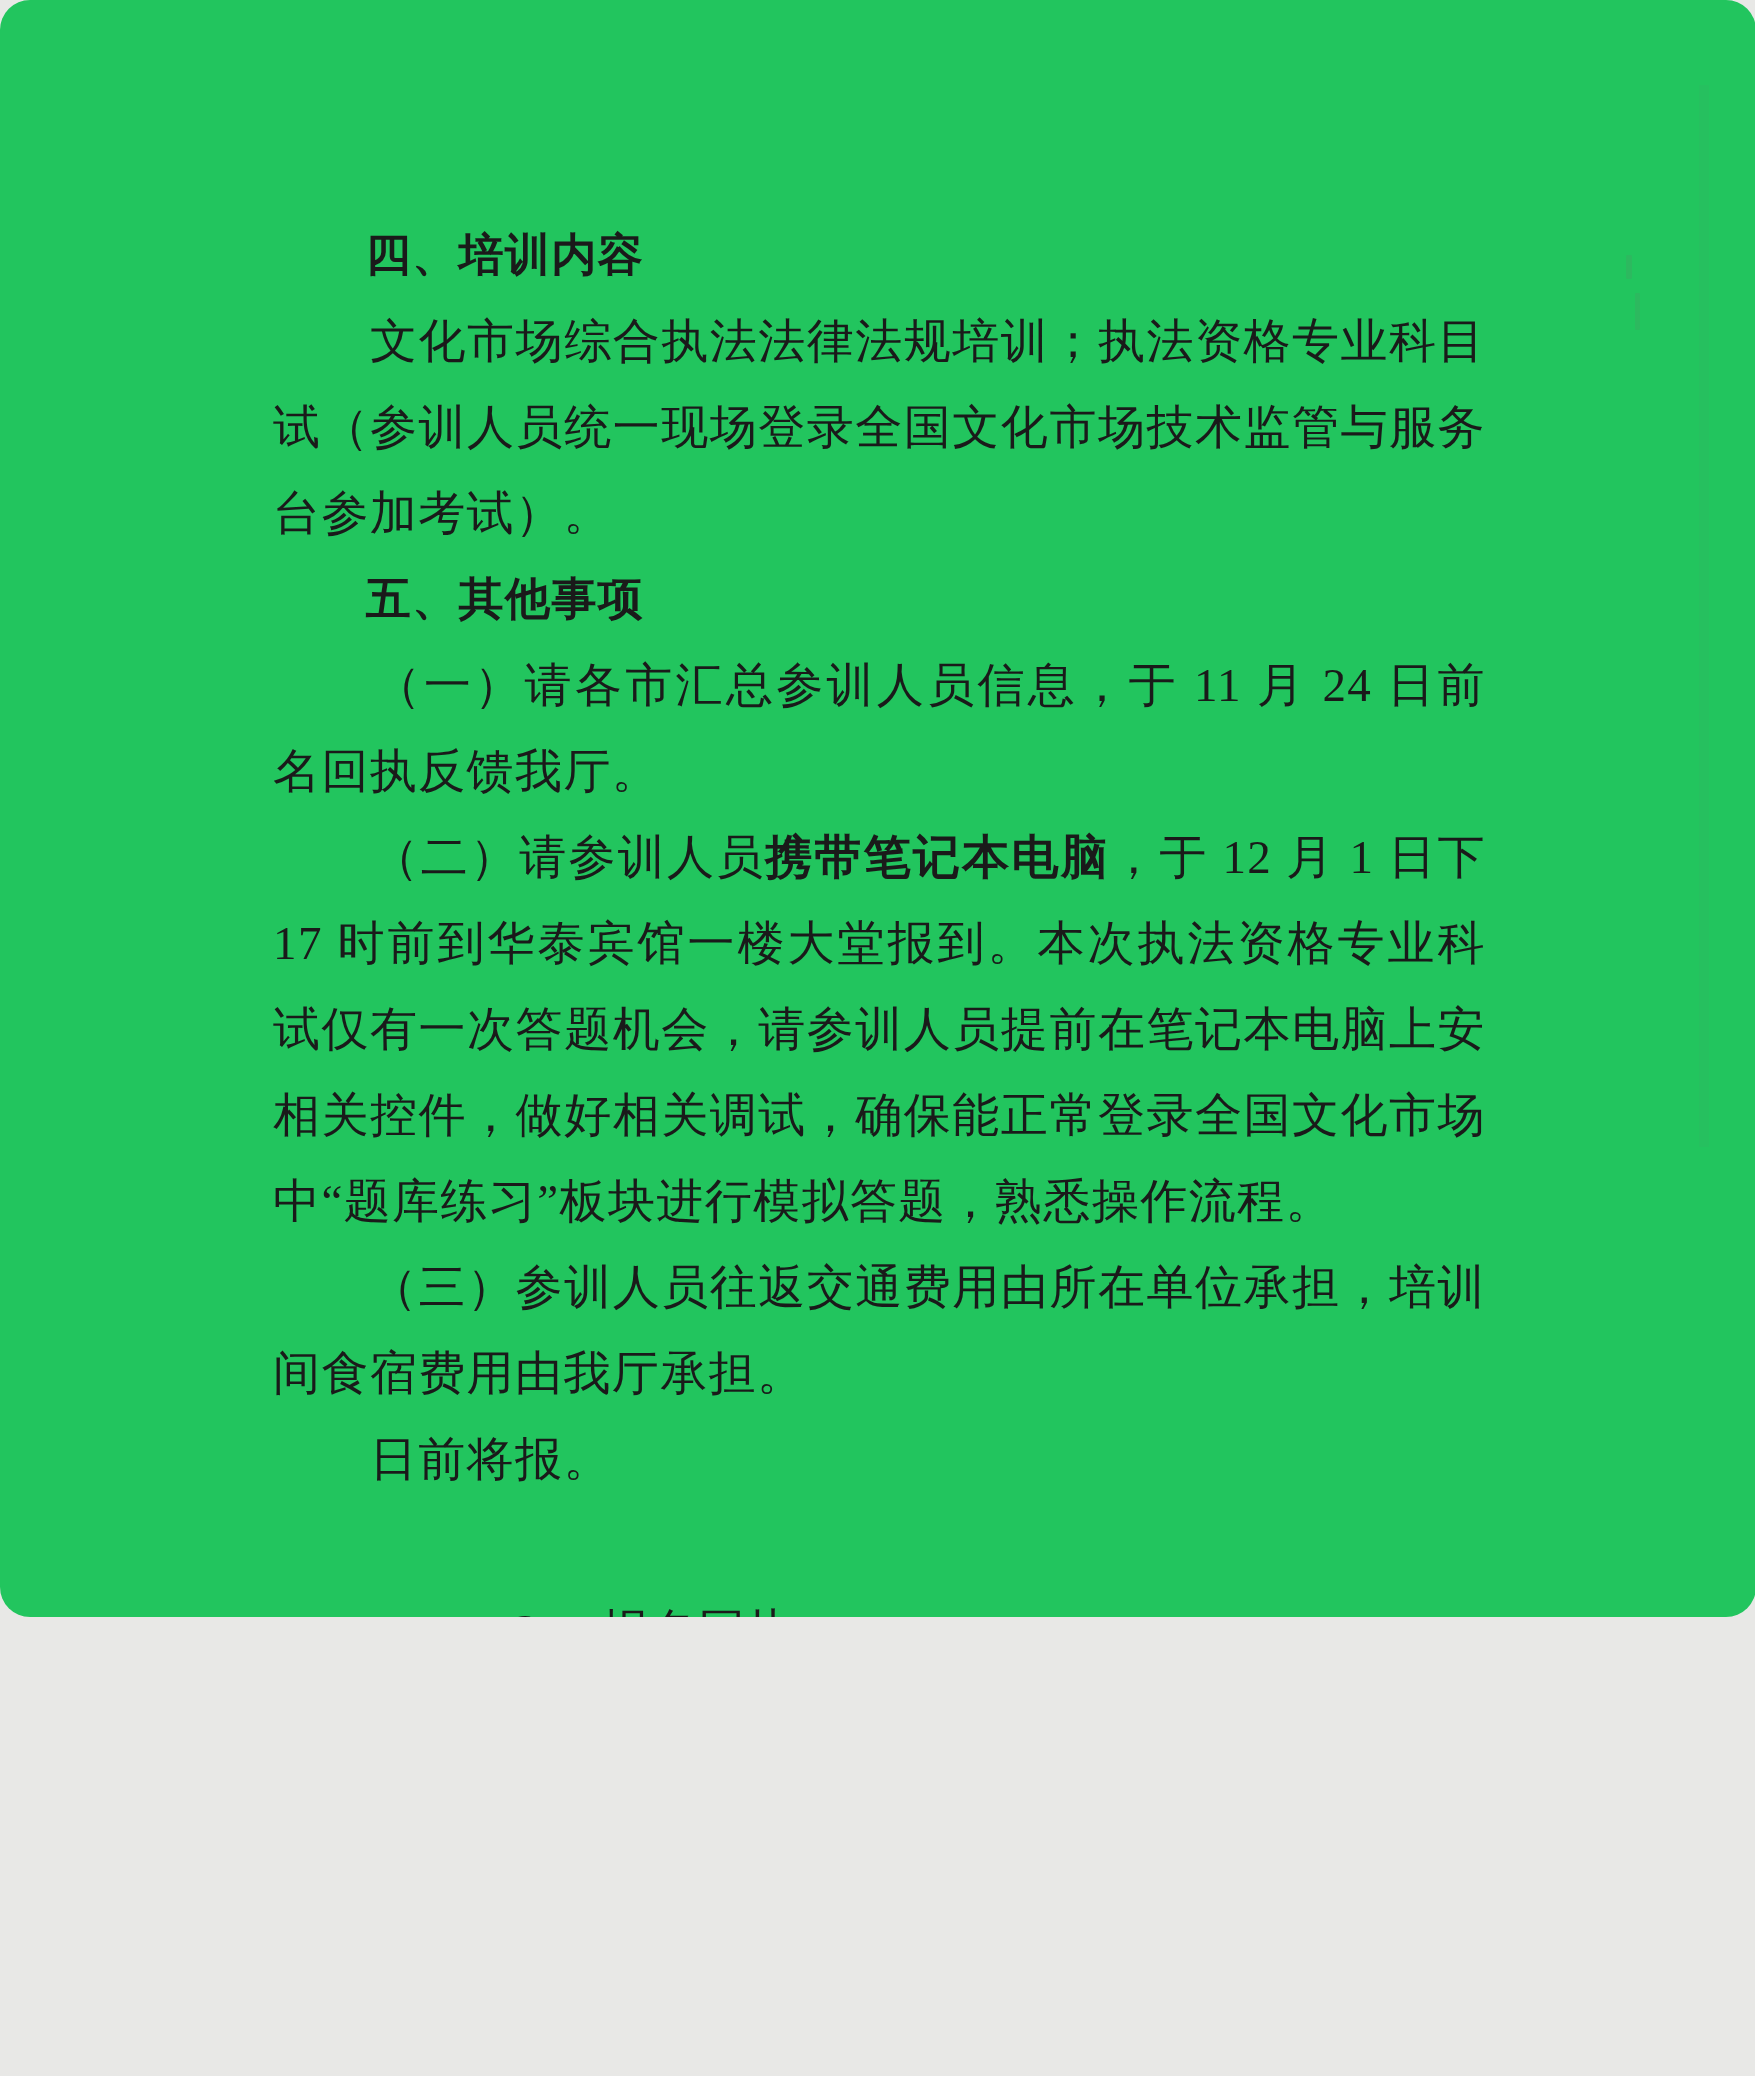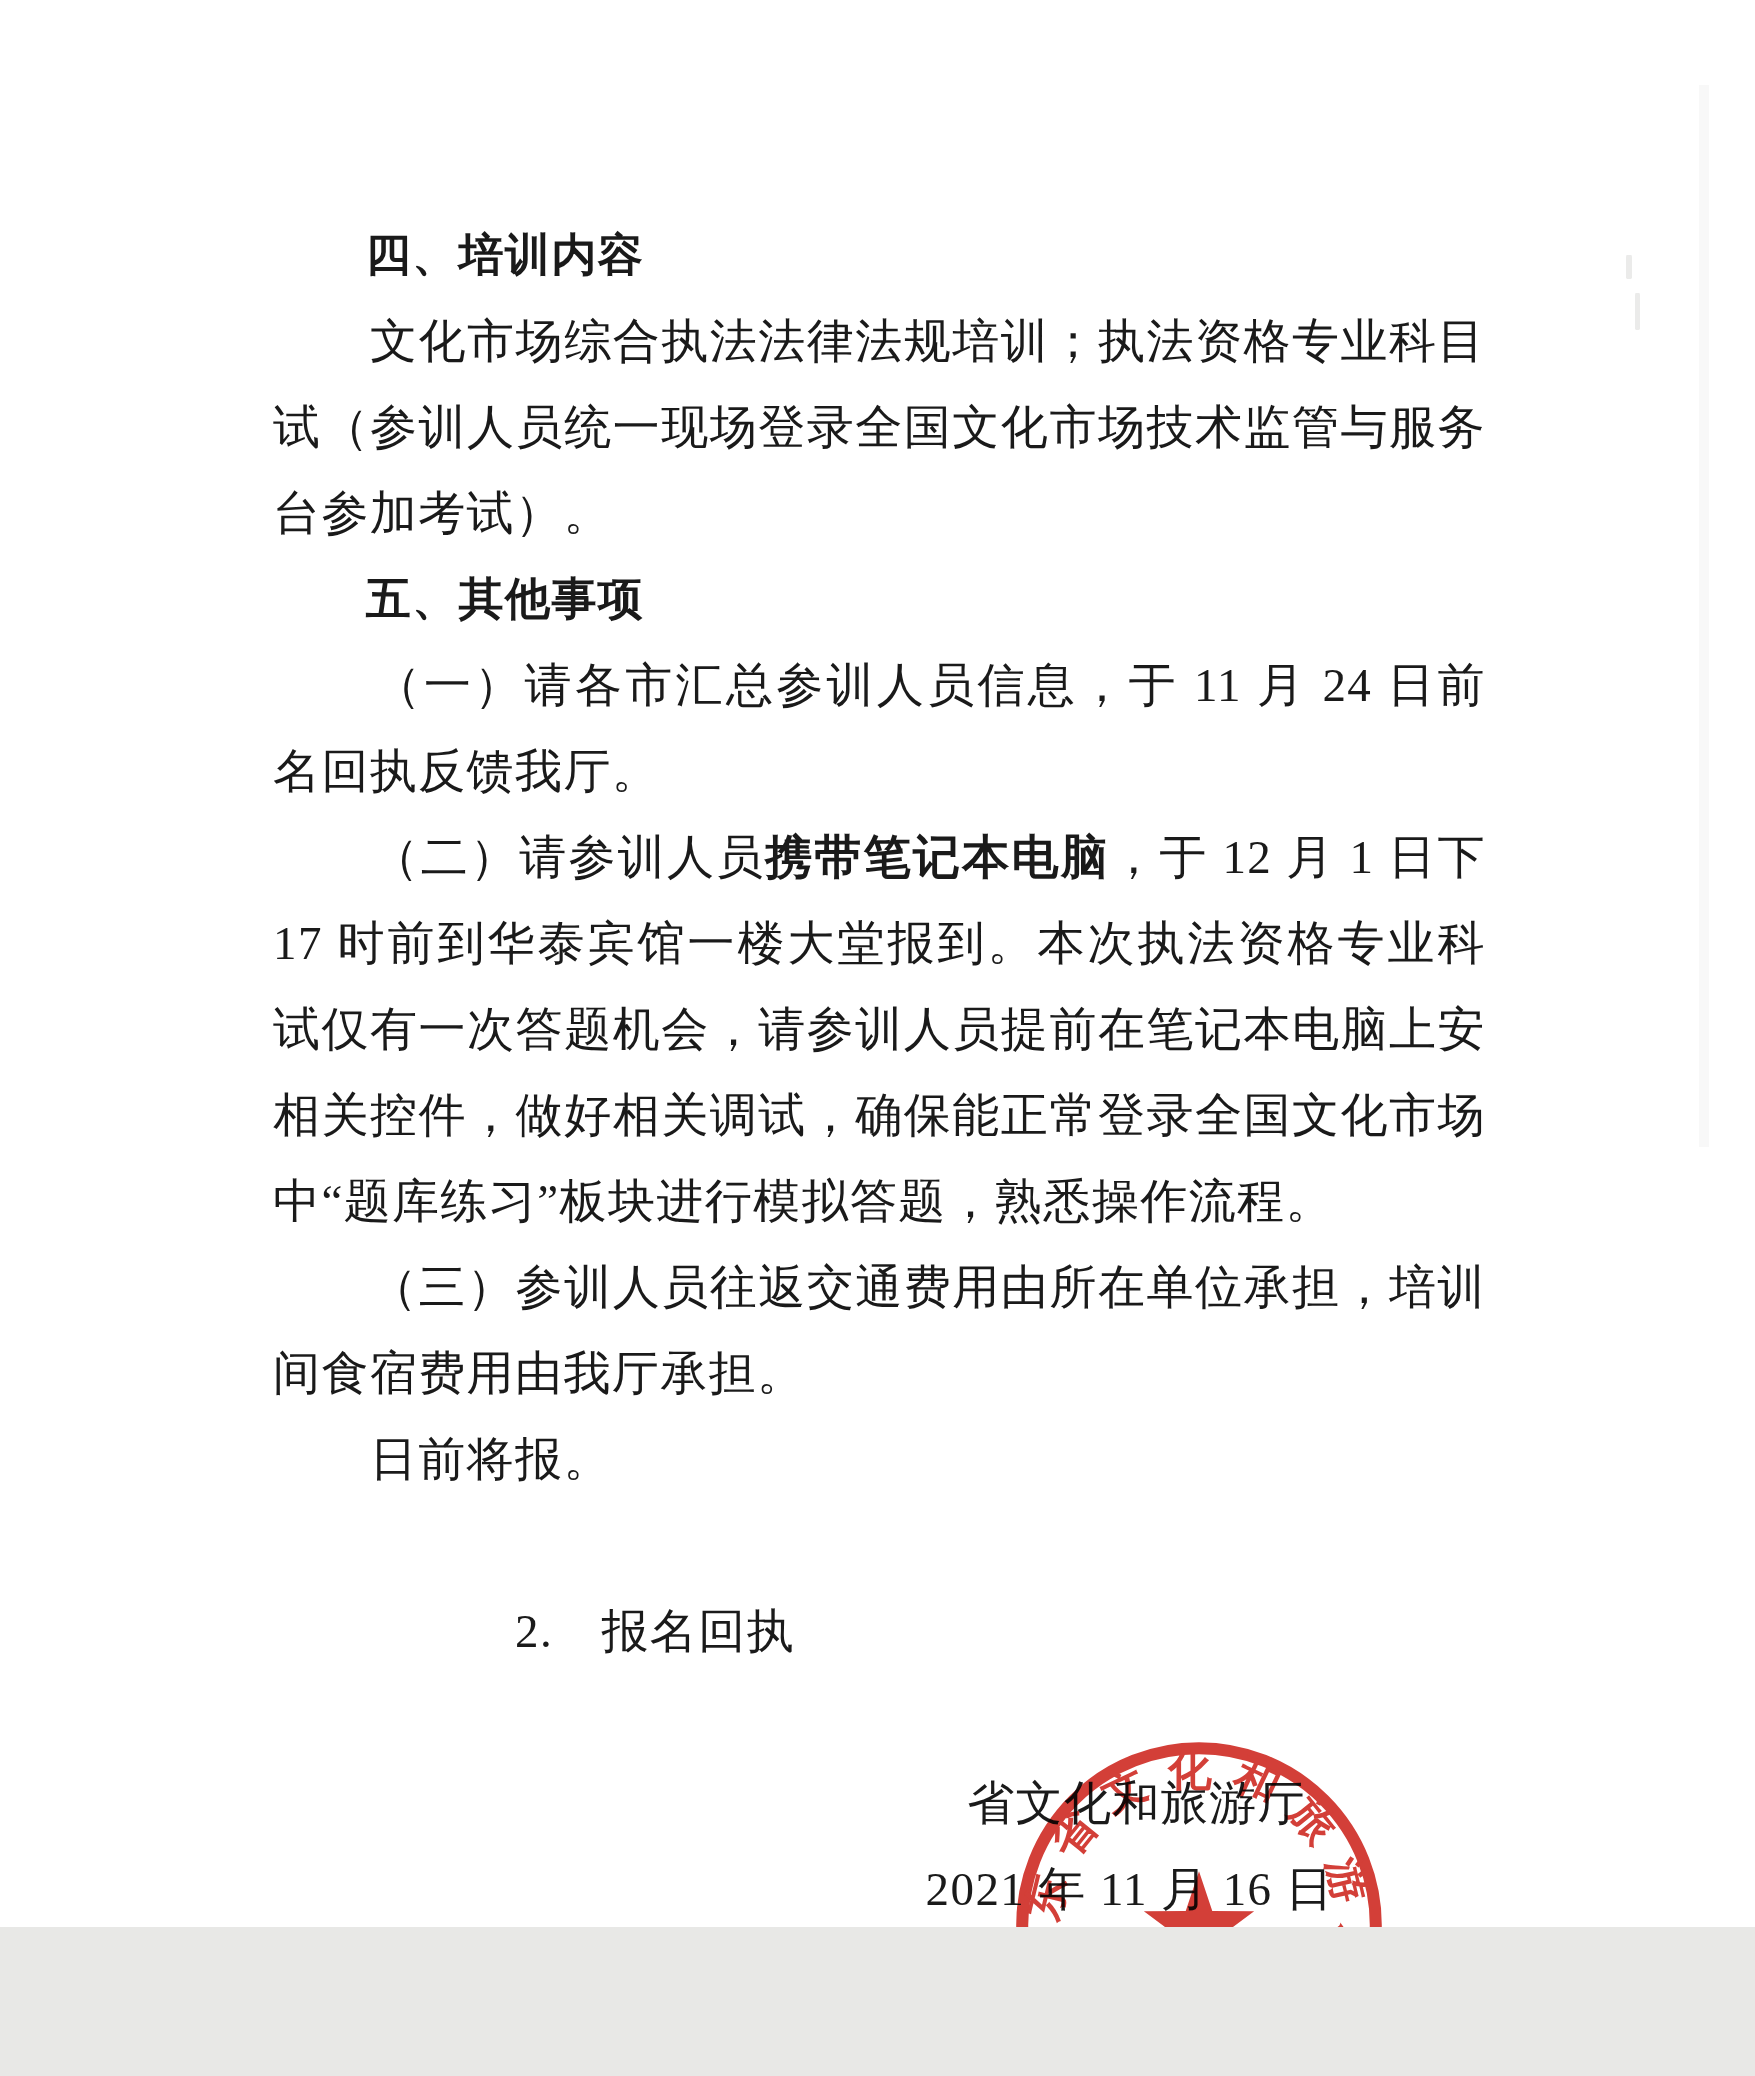--- a/index.html
+++ b/index.html
@@ -1,22 +1,23 @@
 <!DOCTYPE html>
 <html style="font-size:11.3px"><head>
 <meta charset="utf-8">
 <style>
   html,body{margin:0;padding:0;background:#e8e8e6;}
   .page{
     position:relative;
-    width:1756px;height:1927px;
-    background:#ffffff;
+    width:1756px;height:1617px;
+    background:#22c55e;
     overflow:hidden;
     font-family:"Liberation Serif","DejaVu Serif",serif;
     color:#1a1a1a;
+    border-radius:30px;
   }
   .doc{
     position:absolute;
     left:273px;top:212px;width:1213px;
   }
   .line{
     height:86px;
     line-height:86px;
     font-size:47px;
     letter-spacing:1.4px;

